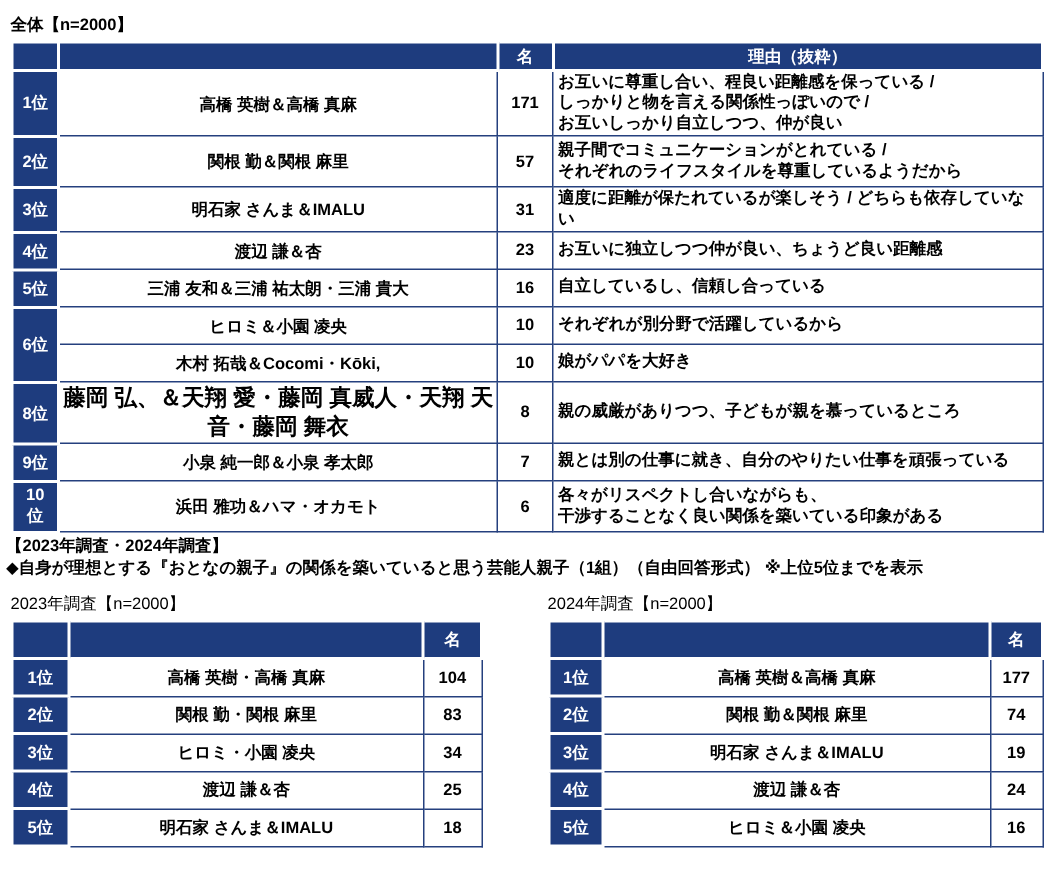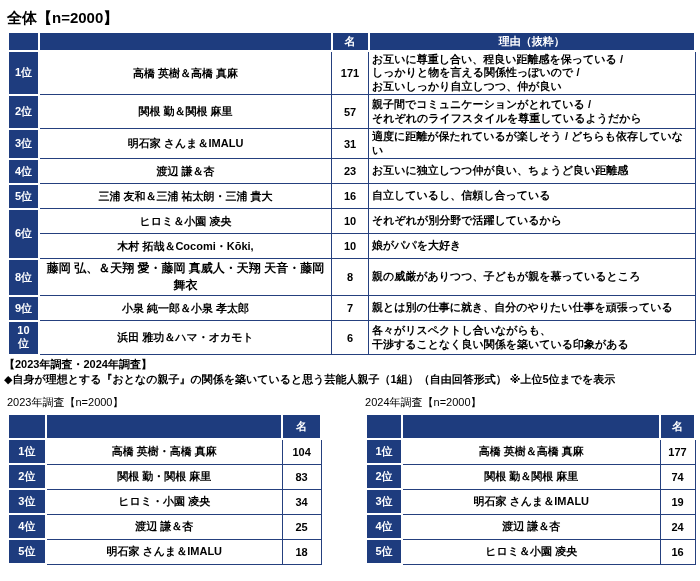--- a/index.html
+++ b/index.html
@@ -7,21 +7,21 @@
     width:700px;height:581px;overflow:hidden;background:#ffffff;
     font-family:"Liberation Sans","DejaVu Sans",sans-serif;
     color:#000000;
     -webkit-font-smoothing:antialiased;
   }
   .page{padding:4px 4px 0 4px;}
   .doc-title{
     font-size:11px;font-weight:bold;line-height:1.25;letter-spacing:0px;margin:2px 0 0 0;
   }
   .sub-label{
-    font-size:15px;font-weight:bold;margin:5px 0 3px 3px;
+    font-size:11px;font-weight:bold;margin:5px 0 3px 3px;
   }
   table.rank-table{
     border-collapse:collapse;table-layout:fixed;margin-left:3px;
   }
   table.rank-table td{
     border:1px solid #25407e;font-size:11px;font-weight:bold;
     padding:1px 3px;background:#ffffff;vertical-align:middle;
   }
   table.rank-table .navy{
     background:#1e3c7e;color:#ffffff;border:2px solid #ffffff;
@@ -103,21 +103,21 @@
       <td class="count-cell">10</td>
       <td class="reason-cell">それぞれが別分野で活躍しているから</td>
     </tr>
     <tr class="h1">
       <td class="name-cell">木村 拓哉＆Cocomi・Kōki,</td>
       <td class="count-cell">10</td>
       <td class="reason-cell">娘がパパを大好き</td>
     </tr>
     <tr class="h1">
       <td class="navy">8位</td>
-      <td class="name-cell" style="font-size:12px;padding:1px 1px;margin-left:12px;">藤岡 弘、＆天翔 愛・藤岡 真威人・天翔 天音・藤岡 舞衣</td>
+      <td class="name-cell" style="font-size:15px;padding:1px 1px;margin-left:12px;">藤岡 弘、＆天翔 愛・藤岡 真威人・天翔 天音・藤岡 舞衣</td>
       <td class="count-cell">8</td>
       <td class="reason-cell">親の威厳がありつつ、子どもが親を慕っているところ</td>
     </tr>
     <tr class="h1">
       <td class="navy">9位</td>
       <td class="name-cell">小泉 純一郎＆小泉 孝太郎</td>
       <td class="count-cell">7</td>
       <td class="reason-cell">親とは別の仕事に就き、自分のやりたい仕事を頑張っている</td>
     </tr>
     <tr class="h2">

